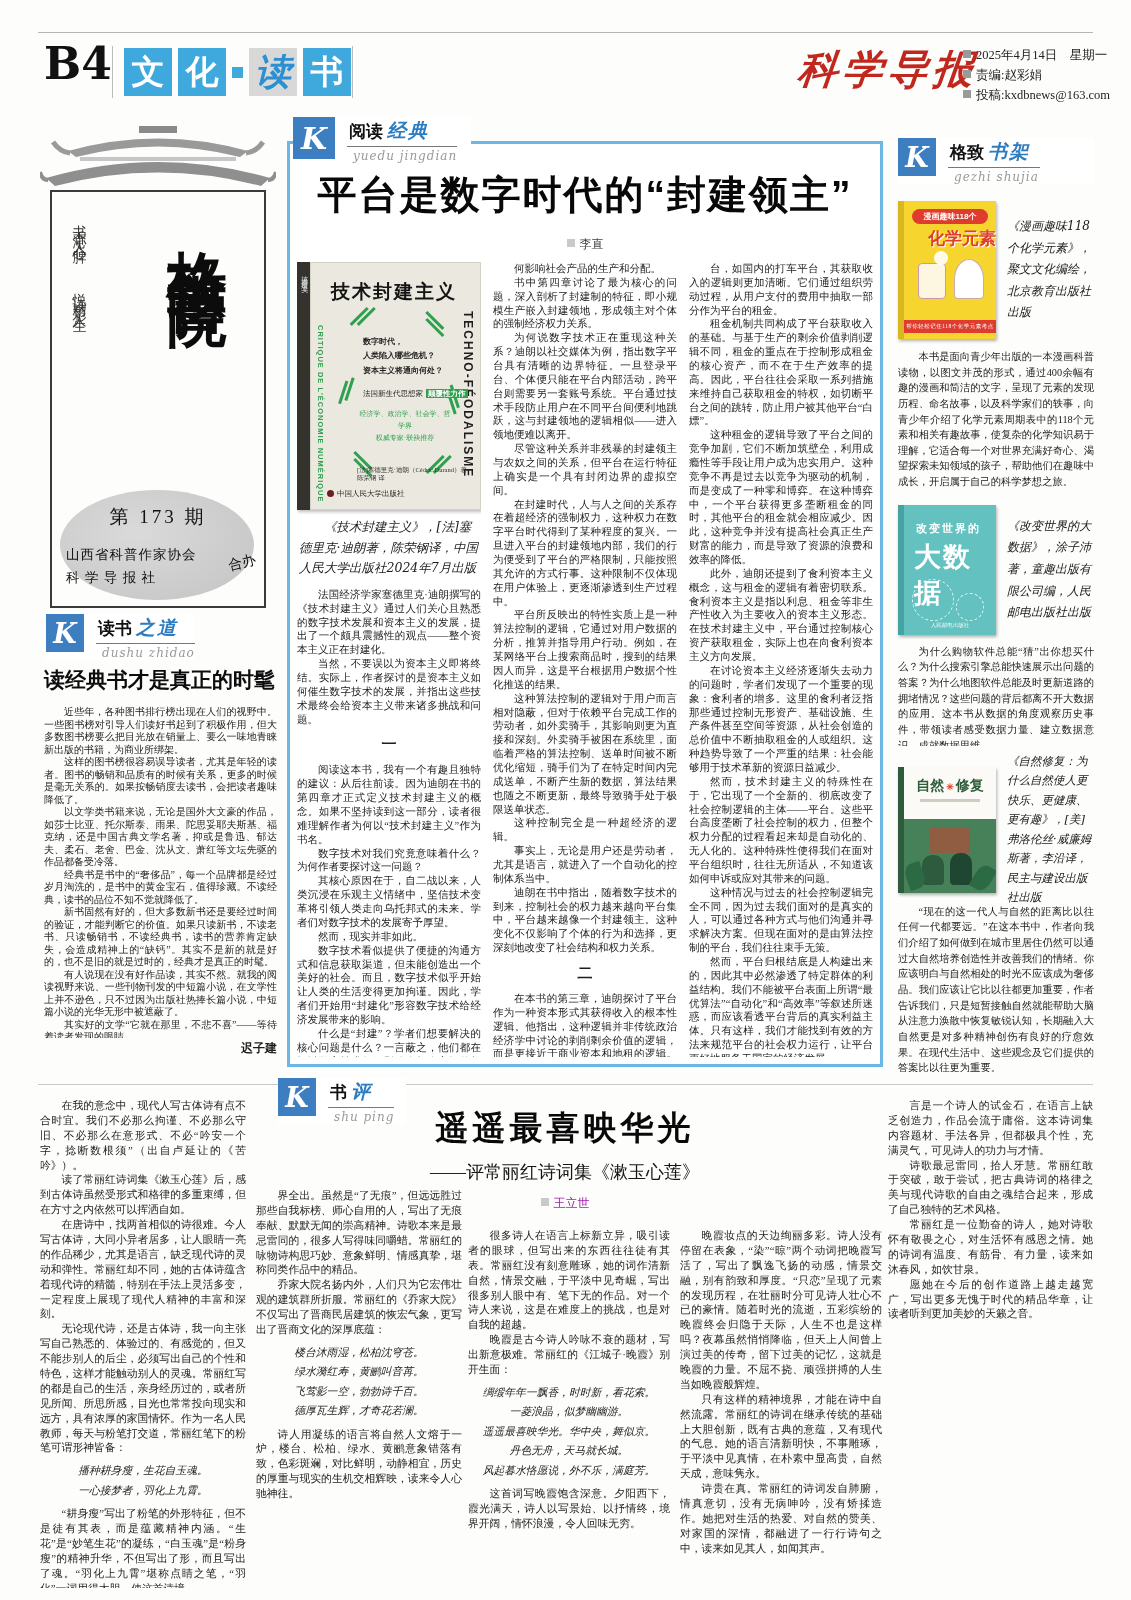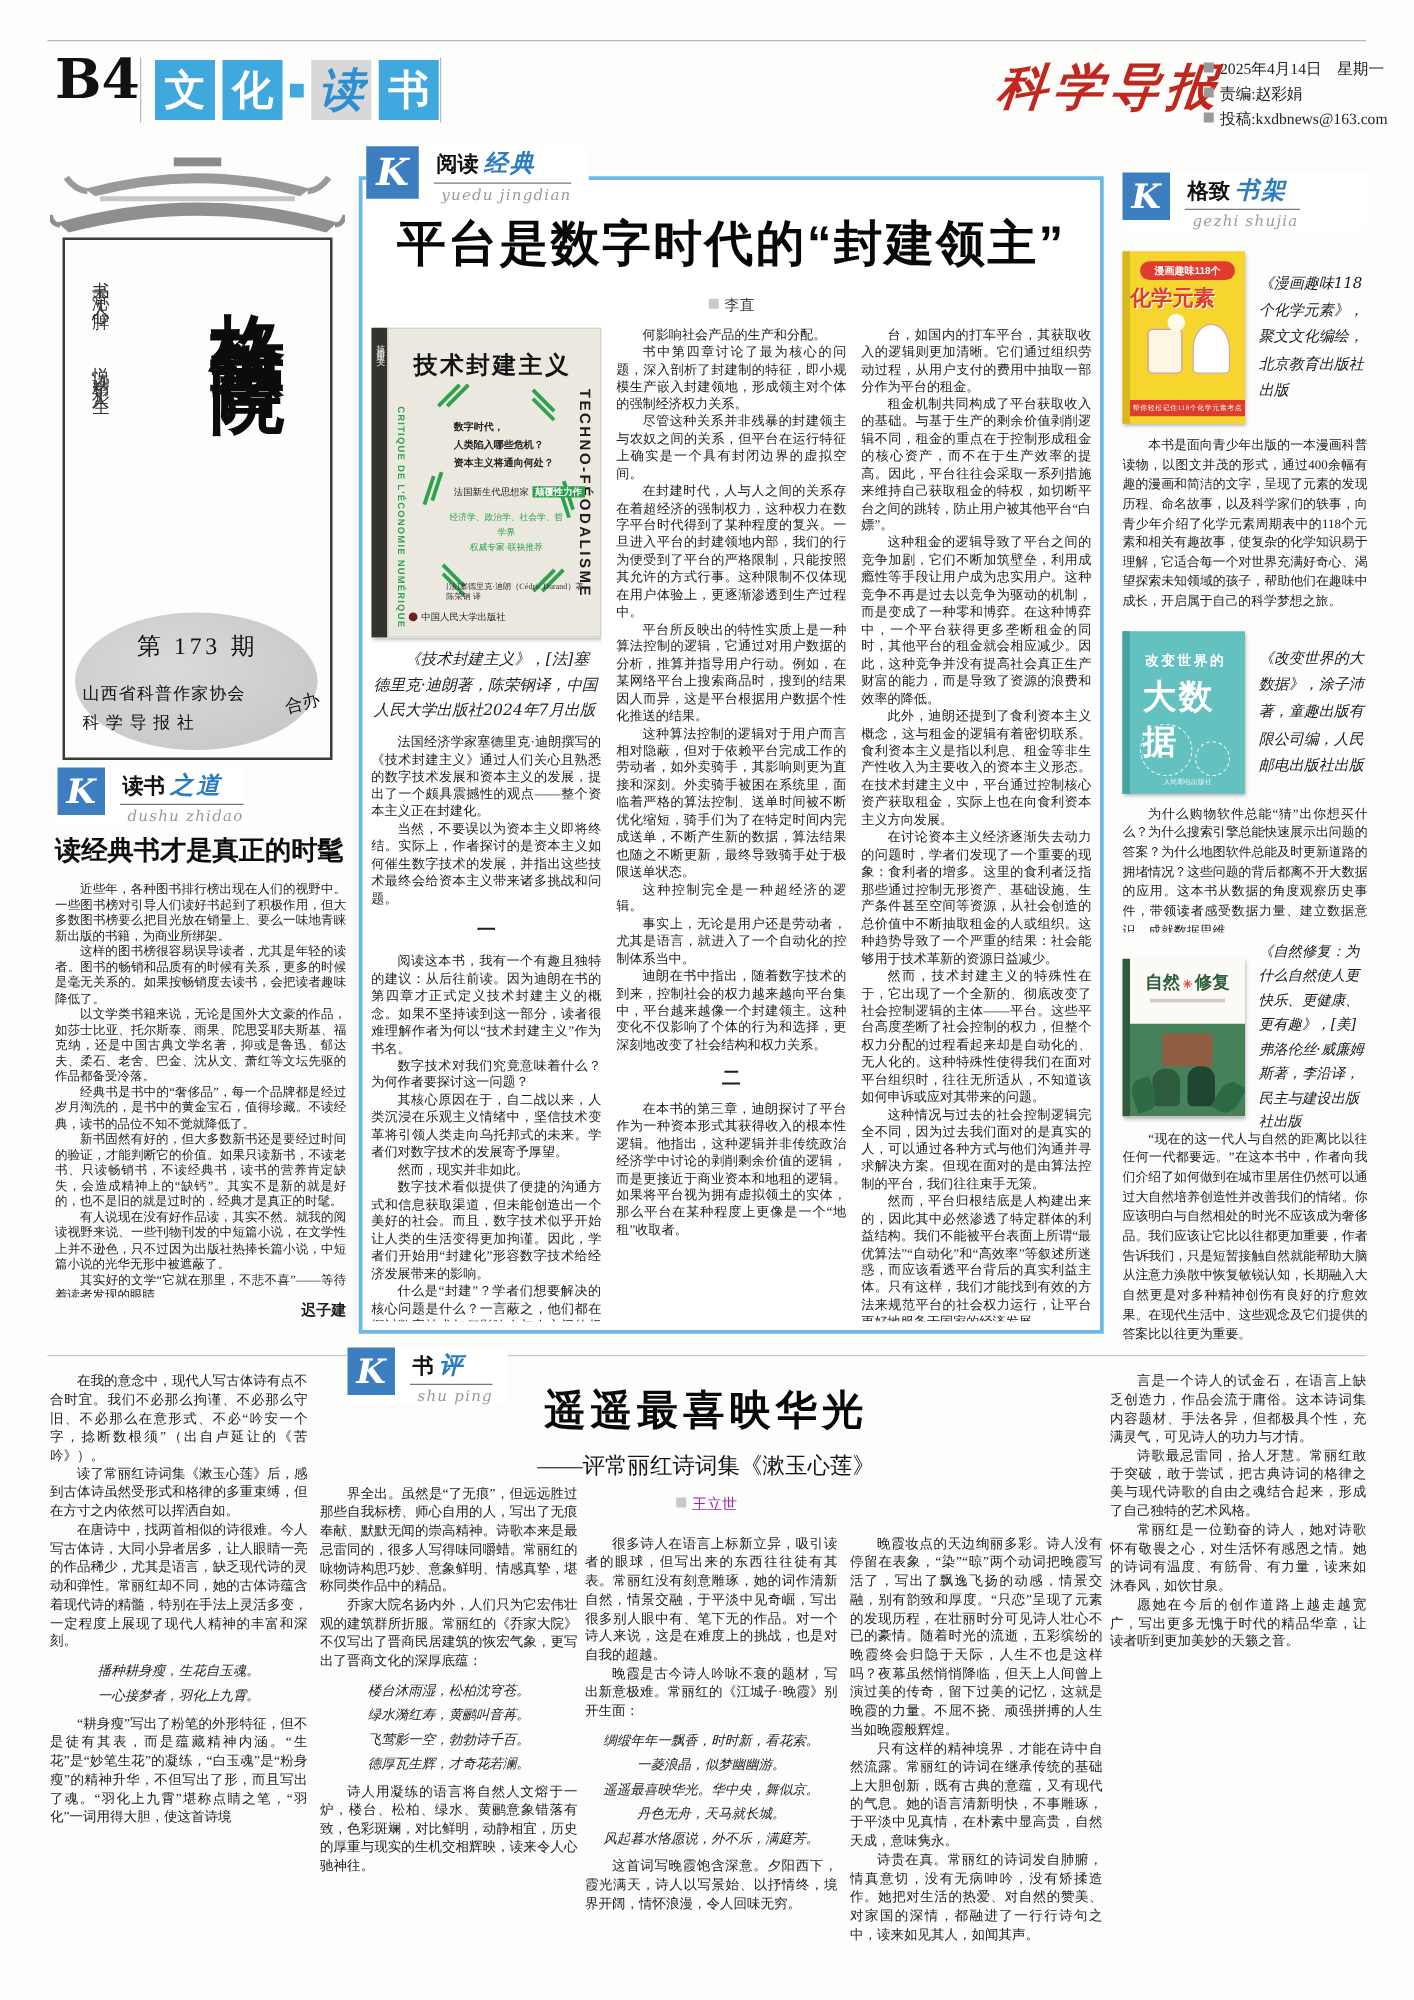--- a/index.html
+++ b/index.html
@@ -69,21 +69,21 @@
   .tf-pub{position:absolute;left:16px;bottom:10px;font-size:7.5px;color:#222;}
   .tf-pub:before{content:"";display:inline-block;width:7px;height:7px;background:#6d1f1f;border-radius:50%;margin-right:3px;vertical-align:-1px;}
   
   .shelf{position:absolute;left:898px;top:138px;width:196px;}
   .book-row{display:flex;align-items:center;}
   .book-cap{flex:1;padding-left:11px;font:italic 12px "DejaVu Serif",serif;line-height:1.8;color:#191919;}
   .shelf-body{font-size:10.3px;line-height:1.52;overflow:hidden;}
   .cov{flex:none;box-shadow:1px 2px 3px rgba(0,0,0,.3);position:relative;overflow:hidden;}
   .chem-cover{width:92px;height:138px;background:#f6d62e;border-left:6px solid #d9b81f;}
   .chem-band1{position:absolute;left:8px;top:8px;right:8px;background:#e03c2d;border-radius:8px;color:#fff;font:bold 8px "Liberation Sans",sans-serif;text-align:center;padding:2px 0;}
-  .chem-title{position:absolute;left:0;top:26px;width:100%;text-align:left;font:bold 17px "Liberation Sans",sans-serif;color:#e03c2d;text-shadow:1px 1px 0 #fff;}
+  .chem-title{position:absolute;left:0;top:26px;width:100%;text-align:right;font:bold 17px "Liberation Sans",sans-serif;color:#e03c2d;text-shadow:1px 1px 0 #fff;}
   .chem-a1{position:absolute;left:14px;top:62px;width:26px;height:34px;background:#fdf6e0;border:1px solid #c9a;border-radius:4px;}
   .chem-a2{position:absolute;left:50px;top:58px;width:28px;height:38px;background:#fff;border:1px solid #caa;border-radius:50% 50% 4px 4px;}
   .chem-a3{position:absolute;left:30px;top:50px;width:14px;height:14px;background:#fff;border-radius:50%;opacity:.9;}
   .chem-band2{position:absolute;left:0;bottom:6px;width:100%;background:#e03c2d;color:#fff;font-size:5.5px;text-align:center;padding:3px 0;letter-spacing:.5px;}
   .bd-cover{width:92px;height:130px;background:#63c1c0;border-left:6px solid #45a3a2;color:#fff;}
   .bd-top{position:absolute;left:12px;top:16px;font:bold 11px "Liberation Sans",sans-serif;letter-spacing:2px;}
   .bd-title{position:absolute;left:10px;top:34px;font:bold 27px "Liberation Sans",sans-serif;letter-spacing:2px;}
   .bd-ring{position:absolute;border:1px dashed rgba(255,255,255,.8);border-radius:50%;}
   .r1{left:8px;top:74px;width:40px;height:40px;}
   .r2{left:52px;top:88px;width:26px;height:26px;}
@@ -215,20 +215,21 @@
         <p class="para">其核心原因在于，自二战以来，人类沉浸在乐观主义情绪中，坚信技术变革将引领人类走向乌托邦式的未来。学者们对数字技术的发展寄予厚望。</p>
         <p class="para">然而，现实并非如此。</p>
         <p class="para">数字技术看似提供了便捷的沟通方式和信息获取渠道，但未能创造出一个美好的社会。而且，数字技术似乎开始让人类的生活变得更加拘谨。因此，学者们开始用“封建化”形容数字技术给经济发展带来的影响。</p>
         <p class="para">什么是“封建”？学者们想要解决的核心问题是什么？一言蔽之，他们都在探讨数字技术如何影响人与人之间的权力关系以及社会的生产方式。</p>
       </div>
   </div>
   <div class="mcol">
     <div>
         <p class="para">何影响社会产品的生产和分配。</p>
         <p class="para">书中第四章讨论了最为核心的问题，深入剖析了封建制的特征，即小规模生产嵌入封建领地，形成领主对个体的强制经济权力关系。</p>
+        <p class="para">为何说数字技术正在重现这种关系？迪朗以社交媒体为例，指出数字平台具有清晰的边界特征。一旦登录平台、个体便只能在平台内部活动，跨平台则需要另一套账号系统。平台通过技术手段防止用户在不同平台间便利地跳跃，这与封建领地的逻辑相似——进入领地便难以离开。</p>
         <p class="para">尽管这种关系并非残暴的封建领主与农奴之间的关系，但平台在运行特征上确实是一个具有封闭边界的虚拟空间。</p>
         <p class="para">在封建时代，人与人之间的关系存在着超经济的强制权力，这种权力在数字平台时代得到了某种程度的复兴。一旦进入平台的封建领地内部，我们的行为便受到了平台的严格限制，只能按照其允许的方式行事。这种限制不仅体现在用户体验上，更逐渐渗透到生产过程中。</p>
         <p class="para">平台所反映出的特性实质上是一种算法控制的逻辑，它通过对用户数据的分析，推算并指导用户行动。例如，在某网络平台上搜索商品时，搜到的结果因人而异，这是平台根据用户数据个性化推送的结果。</p>
         <p class="para">这种算法控制的逻辑对于用户而言相对隐蔽，但对于依赖平台完成工作的劳动者，如外卖骑手，其影响则更为直接和深刻。外卖骑手被困在系统里，面临着严格的算法控制、送单时间被不断优化缩短，骑手们为了在特定时间内完成送单，不断产生新的数据，算法结果也随之不断更新，最终导致骑手处于极限送单状态。</p>
         <p class="para">这种控制完全是一种超经济的逻辑。</p>
         <p class="para">事实上，无论是用户还是劳动者，尤其是语言，就进入了一个自动化的控制体系当中。</p>
         <p class="para">迪朗在书中指出，随着数字技术的到来，控制社会的权力越来越向平台集中，平台越来越像一个封建领主。这种变化不仅影响了个体的行为和选择，更深刻地改变了社会结构和权力关系。</p>
       </div>
     <div class="divider">二</div>
     <div>
@@ -320,20 +321,21 @@
   <div class="bp-title">遥遥最喜映华光</div>
   <div class="bp-sub">——评常丽红诗词集《漱玉心莲》</div>
   <div class="bp-byline"><span class="sq" style="background:#c9c9c9;"></span><span>王立世</span></div>
 </div>
 
 <div class="bp-col" style="left:40px;top:1098px;width:206px;height:490px;">
   <div>
       <p class="para">在我的意念中，现代人写古体诗有点不合时宜。我们不必那么拘谨、不必那么守旧、不必那么在意形式、不必“吟安一个字，捻断数根须”（出自卢延让的《苦吟》）。</p>
       <p class="para">读了常丽红诗词集《漱玉心莲》后，感到古体诗虽然受形式和格律的多重束缚，但在方寸之内依然可以挥洒自如。</p>
       <p class="para">在唐诗中，找两首相似的诗很难。今人写古体诗，大同小异者居多，让人眼睛一亮的作品稀少，尤其是语言，缺乏现代诗的灵动和弹性。常丽红却不同，她的古体诗蕴含着现代诗的精髓，特别在手法上灵活多变，一定程度上展现了现代人精神的丰富和深刻。</p>
+      <p class="para">无论现代诗，还是古体诗，我一向主张写自己熟悉的、体验过的、有感觉的，但又不能步别人的后尘，必须写出自己的个性和特色，这样才能触动别人的灵魂。常丽红写的都是自己的生活，亲身经历过的，或者所见所闻、所思所感，目光也常常投向现实和远方，具有浓厚的家国情怀。作为一名人民教师，每天与粉笔打交道，常丽红笔下的粉笔可谓形神皆备：</p>
     </div>
   <div class="poem">播种耕身瘦，生花自玉魂。<br>一心接梦者，羽化上九霄。</div>
   <div>
       <p class="para">“耕身瘦”写出了粉笔的外形特征，但不是徒有其表，而是蕴藏精神内涵。“生花”是“妙笔生花”的凝练，“白玉魂”是“粉身瘦”的精神升华，不但写出了形，而且写出了魂。“羽化上九霄”堪称点睛之笔，“羽化”一词用得大胆，使这首诗境</p>
     </div>
 </div>
 <div class="bp-col" style="left:256px;top:1188px;width:206px;height:400px;">
   <div>
       <p class="para">界全出。虽然是“了无痕”，但远远胜过那些自我标榜、师心自用的人，写出了无痕奉献、默默无闻的崇高精神。诗歌本来是最忌雷同的，很多人写得味同嚼蜡。常丽红的咏物诗构思巧妙、意象鲜明、情感真挚，堪称同类作品中的精品。</p>
       <p class="para">乔家大院名扬内外，人们只为它宏伟壮观的建筑群所折服。常丽红的《乔家大院》不仅写出了晋商民居建筑的恢宏气象，更写出了晋商文化的深厚底蕴：</p>

